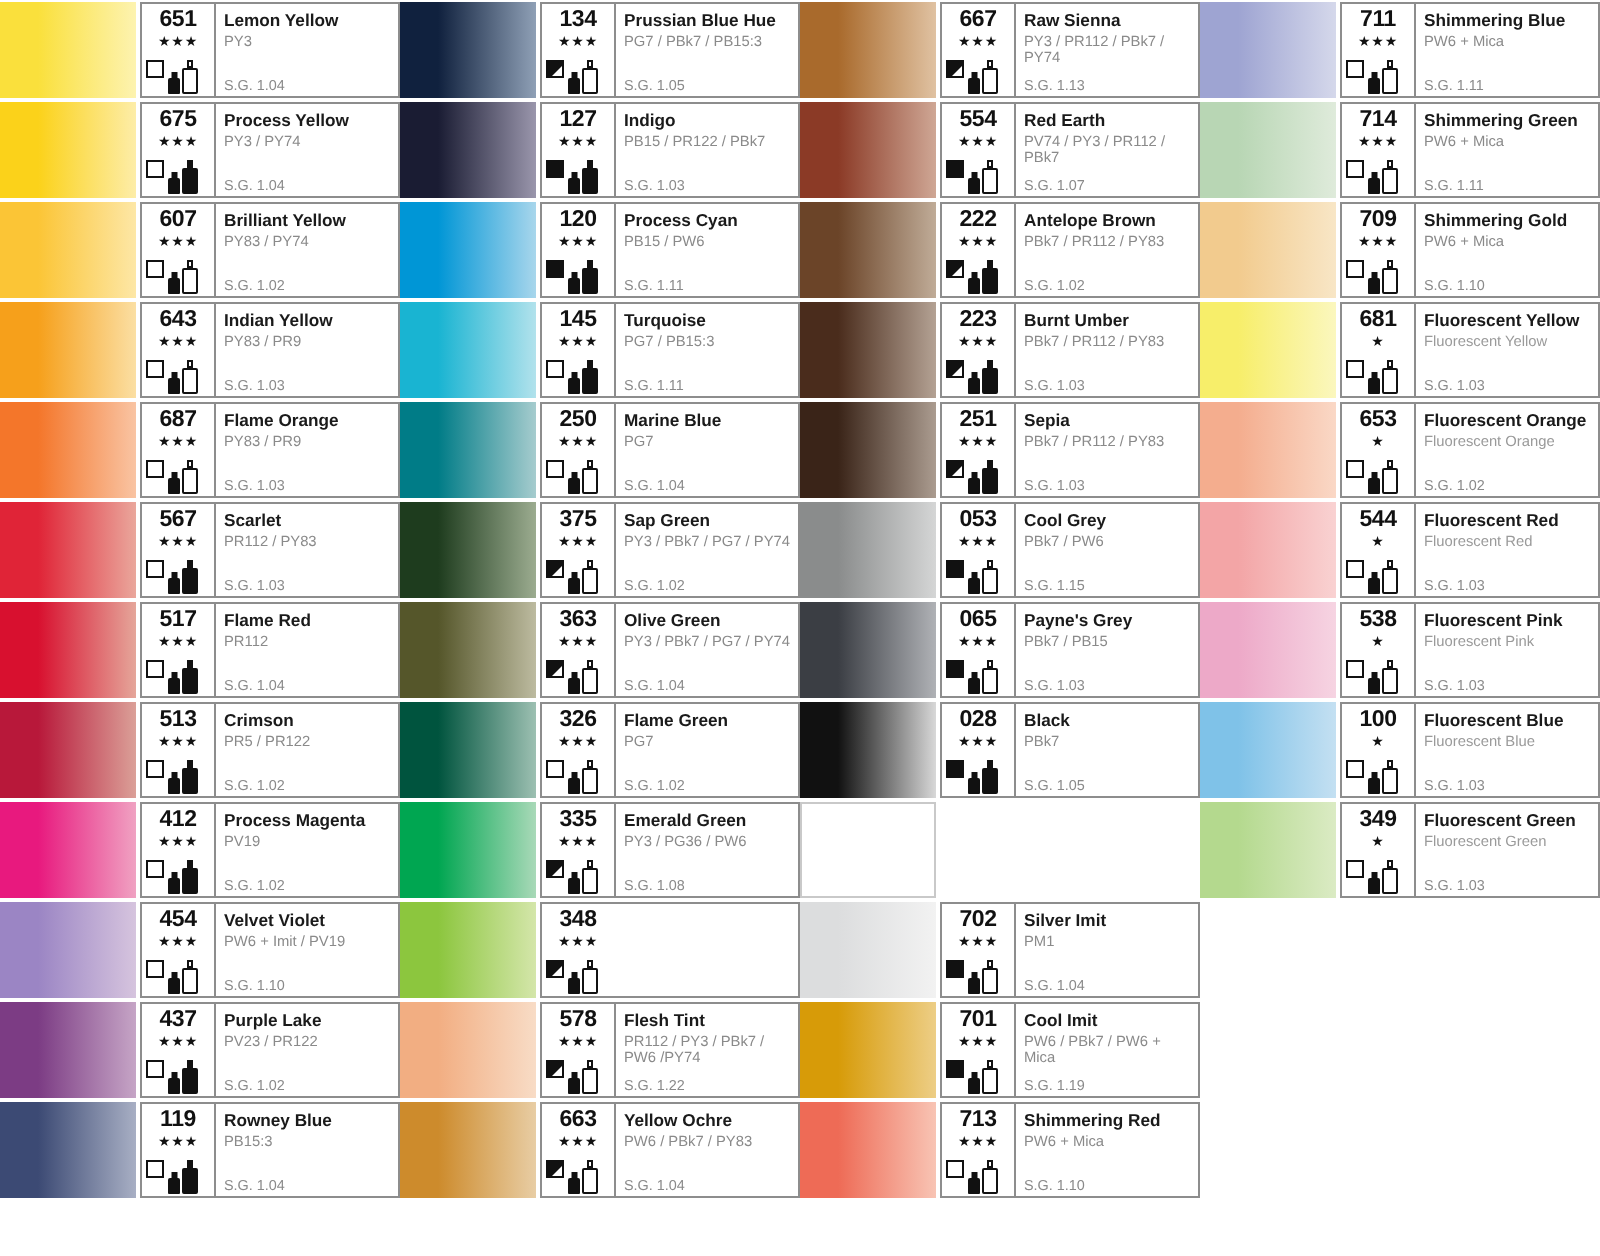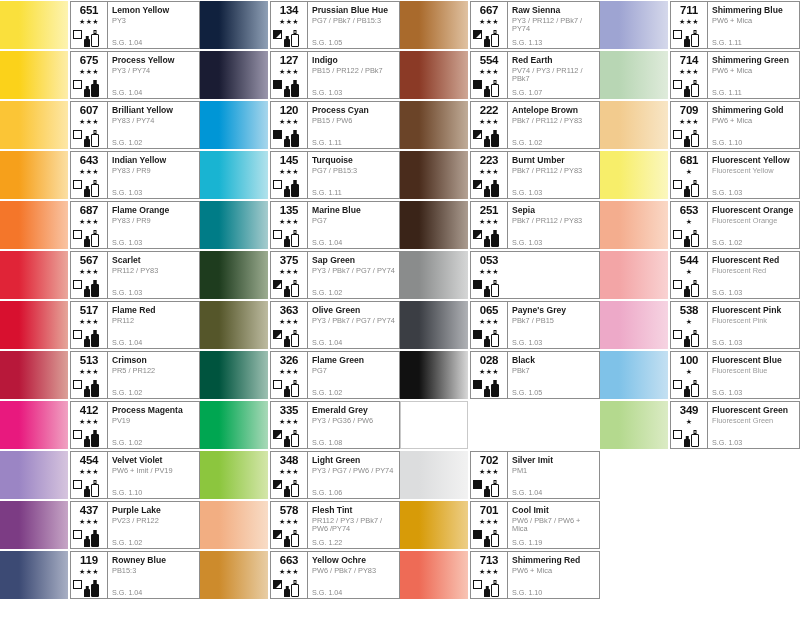--- a/index.html
+++ b/index.html
@@ -619,21 +619,21 @@
             <div class="name">Turquoise</div>
             <div class="pigments">PG7 / PB15:3</div>
             <div class="sg">S.G. 1.11</div>
           </div>
         </div>
       </div>
       <div class="swatch-row">
         <div class="swatch" style="background: linear-gradient(to right, rgb(0, 124, 135) 0%, rgb(0, 124, 135) 28%, rgb(166, 204, 206) 100%);"></div>
         <div class="info">
           <div class="left-col">
-            <div class="code">135</div>
+            <div class="code">250</div>
             <div class="stars">★★★</div>
             <div class="icons">
               <div class="box"></div>
               <div class="bottles">
                 <div class="bottle bottle-small">
                   <span class="neck"></span>
                   <span class="body"></span>
                 </div>
                 <div class="bottle bottle-large">
                   <span class="neck"></span>
@@ -744,21 +744,21 @@
                   <span class="body"></span>
                 </div>
                 <div class="bottle bottle-large">
                   <span class="neck"></span>
                   <span class="body"></span>
                 </div>
               </div>
             </div>
           </div>
           <div class="right-col">
-            <div class="name">Emerald Grey</div>
+            <div class="name">Emerald Green</div>
             <div class="pigments">PY3 / PG36 / PW6</div>
             <div class="sg">S.G. 1.08</div>
           </div>
         </div>
       </div>
       <div class="swatch-row">
         <div class="swatch" style="background: linear-gradient(to right, rgb(140, 198, 62) 0%, rgb(140, 198, 62) 28%, rgb(212, 230, 170) 100%);"></div>
         <div class="info">
           <div class="left-col">
             <div class="code">348</div>
@@ -769,25 +769,20 @@
                 <div class="bottle bottle-small">
                   <span class="neck"></span>
                   <span class="body"></span>
                 </div>
                 <div class="bottle bottle-large">
                   <span class="neck"></span>
                   <span class="body"></span>
                 </div>
               </div>
             </div>
-          </div>
-          <div class="right-col">
-            <div class="name">Light Green</div>
-            <div class="pigments">PY3 / PG7 / PW6 / PY74</div>
-            <div class="sg">S.G. 1.06</div>
           </div>
         </div>
       </div>
       <div class="swatch-row">
         <div class="swatch" style="background: linear-gradient(to right, rgb(242, 174, 130) 0%, rgb(242, 174, 130) 28%, rgb(248, 220, 198) 100%);"></div>
         <div class="info">
           <div class="left-col">
             <div class="code">578</div>
             <div class="stars">★★★</div>
             <div class="icons">
@@ -987,20 +982,25 @@
                 <div class="bottle bottle-small">
                   <span class="neck"></span>
                   <span class="body"></span>
                 </div>
                 <div class="bottle bottle-large">
                   <span class="neck"></span>
                   <span class="body"></span>
                 </div>
               </div>
             </div>
+          </div>
+          <div class="right-col">
+            <div class="name">Cool Grey</div>
+            <div class="pigments">PBk7 / PW6</div>
+            <div class="sg">S.G. 1.15</div>
           </div>
         </div>
       </div>
       <div class="swatch-row">
         <div class="swatch" style="background: linear-gradient(to right, rgb(59, 62, 68) 0%, rgb(59, 62, 68) 28%, rgb(176, 178, 182) 100%);"></div>
         <div class="info">
           <div class="left-col">
             <div class="code">065</div>
             <div class="stars">★★★</div>
             <div class="icons">

